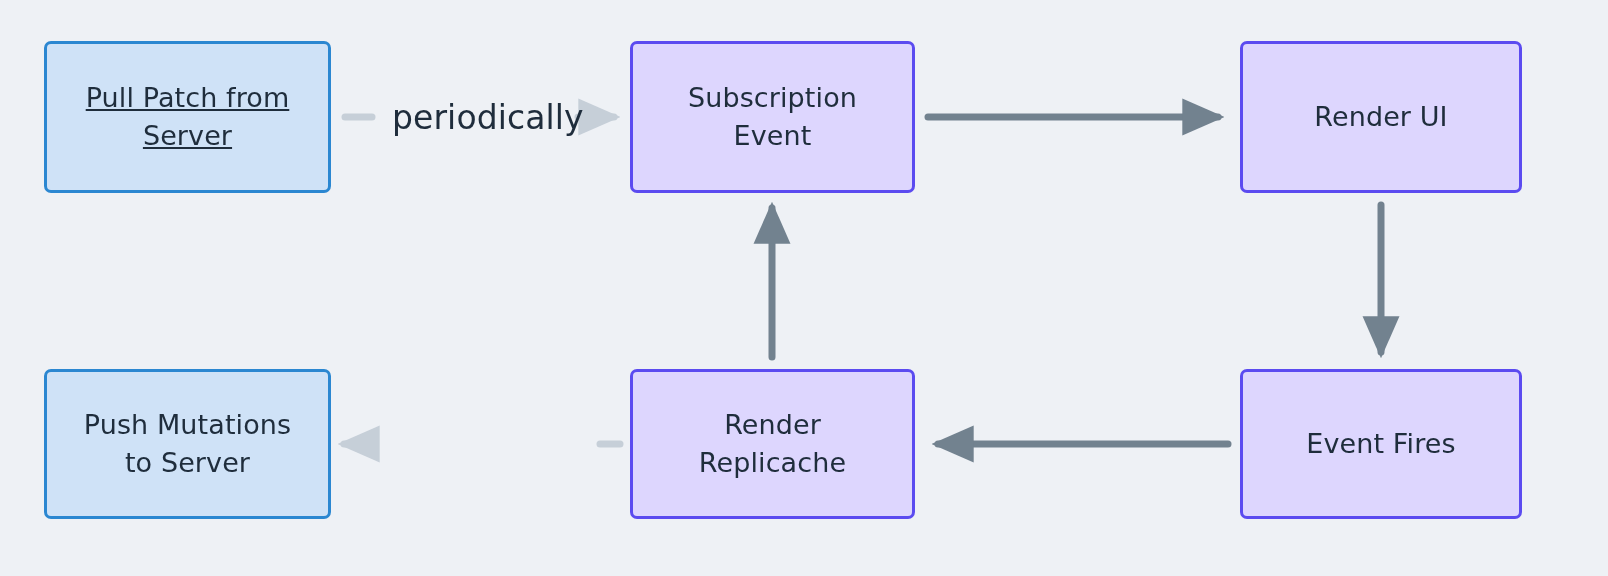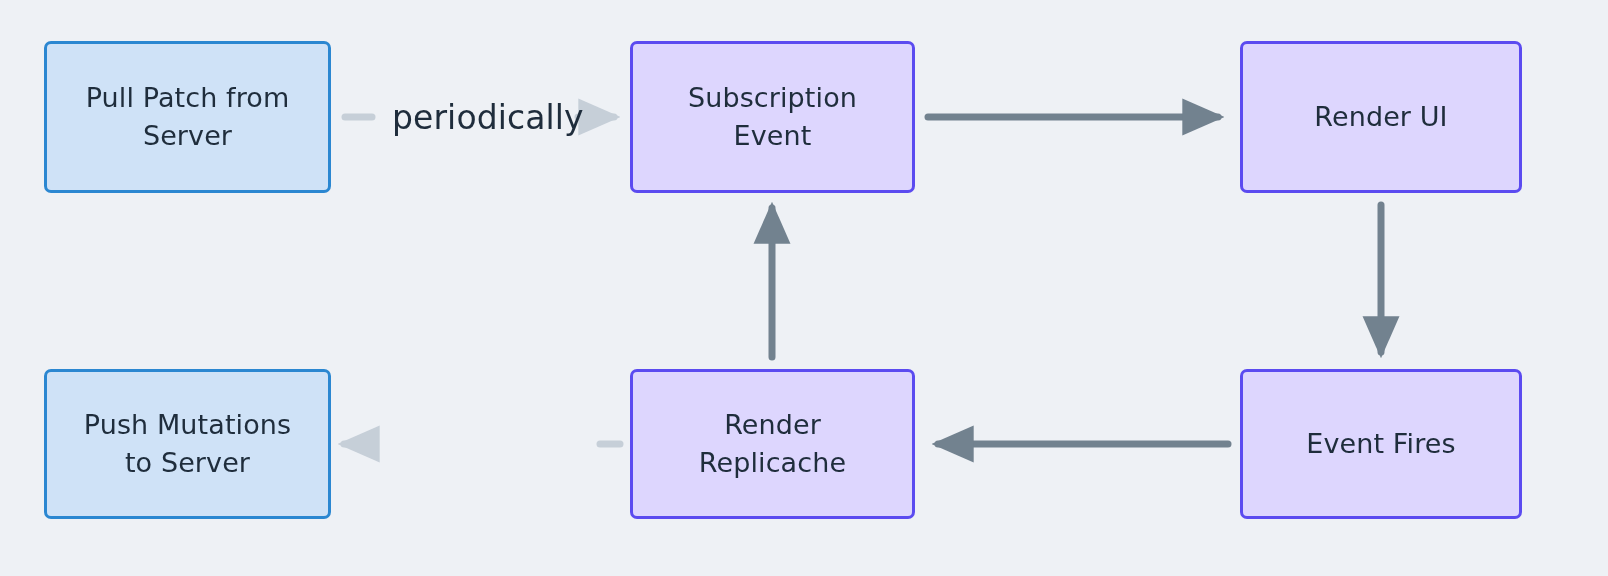--- a/index.html
+++ b/index.html
@@ -50,21 +50,21 @@
   .node.blue {
     background: #cfe2f7;
     border-color: #2b87d1;
   }
   .node.purple {
     background: #ddd6fe;
     border-color: #5b4bf0;
   }
 
   
-  #node-pull      { left: 44px;   top: 41px;  width: 287px; height: 152px; }
+  #node-pull      { left: 44px;   top: 41px;  width: 287px; height: 152px; text-decoration: underline; }
   #node-sub       { left: 630px;  top: 41px;  width: 285px; height: 152px; }
   #node-render    { left: 1240px; top: 41px;  width: 282px; height: 152px; }
   #node-push      { left: 44px;   top: 369px; width: 287px; height: 150px; }
   #node-mutate    { left: 630px;  top: 369px; width: 285px; height: 150px; }
   #node-event     { left: 1240px; top: 369px; width: 282px; height: 150px; }
 
   .edge-label {
     position: absolute;
     font-size: 33px;
     color: #1f2d3c;

